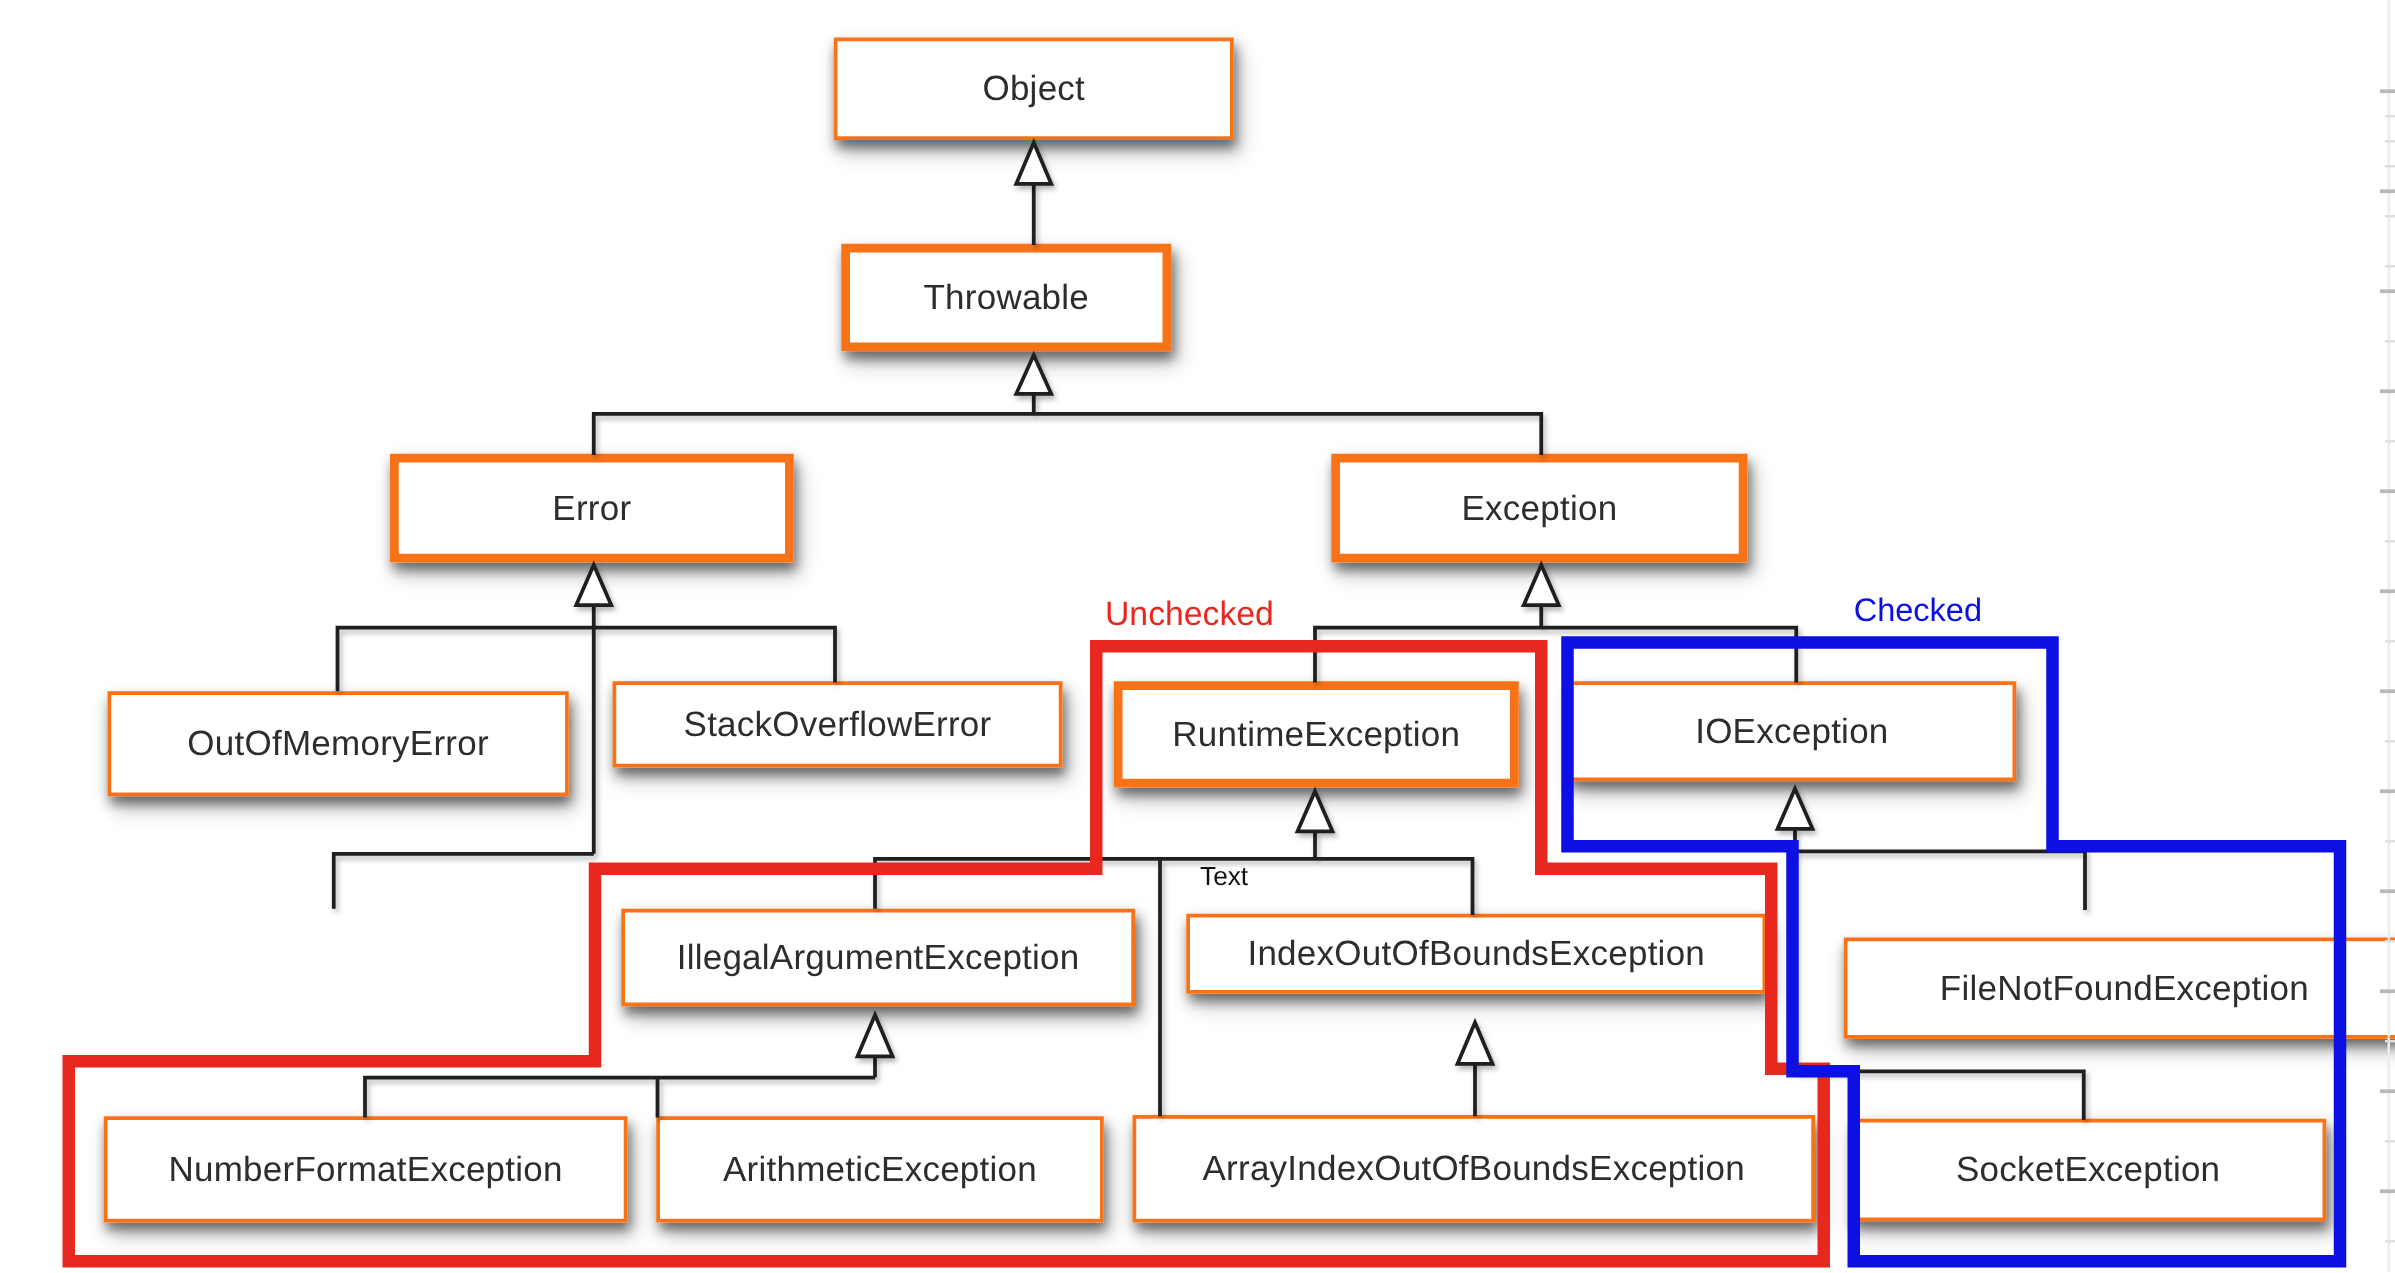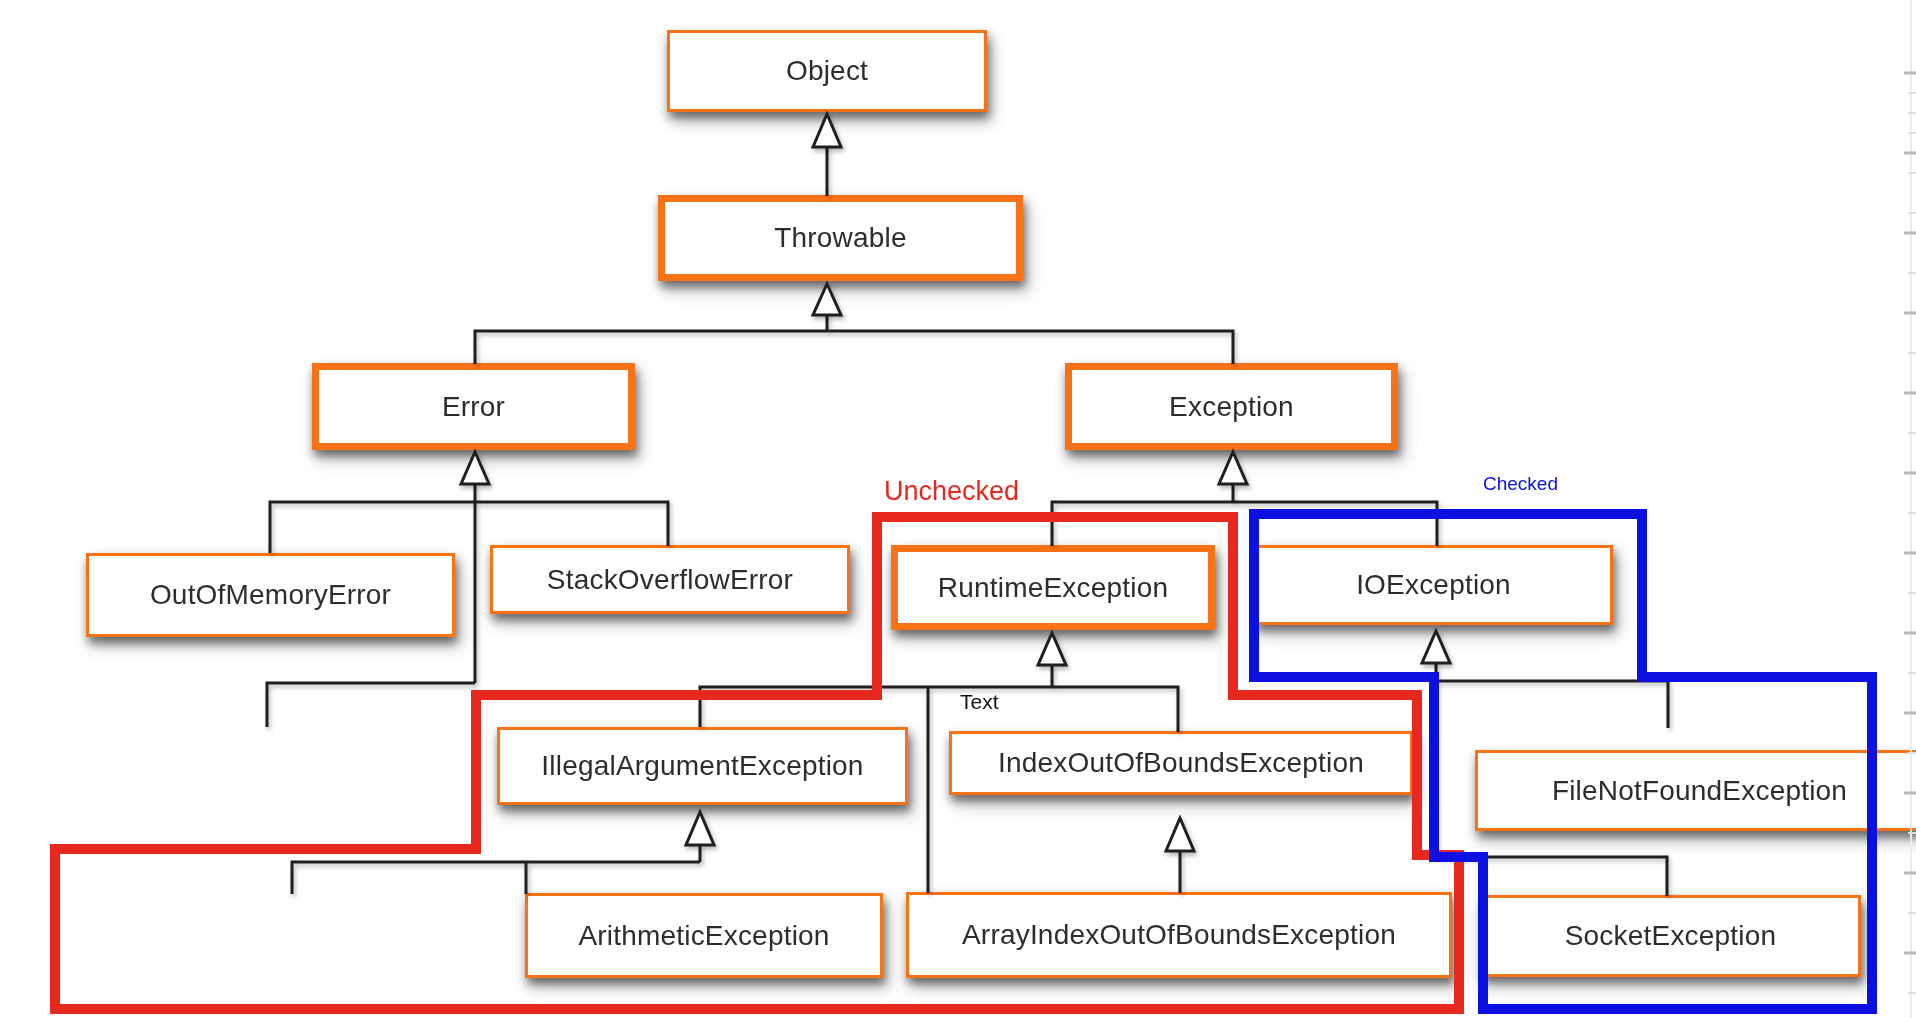--- a/index.html
+++ b/index.html
@@ -30,32 +30,32 @@
     position:absolute;left:0;top:0;z-index:3;
     pointer-events:none;
   }
   .conn{filter:drop-shadow(2px 3px 2px rgba(0,0,0,0.28));}
   .floating-label{
     position:absolute;z-index:4;
     white-space:nowrap;
     text-align:center;
   }
   #unchecked-label{left:884px;top:476px;font-size:27px;}
-  #checked-label{left:1483px;top:473px;font-size:19px;}
+  #checked-label{left:1483px;top:473px;font-size:26px;}
   #note-label{left:930px;top:690px;font-size:21px;color:#111;padding-left:30px;}
 </style>
 </head>
 <body>
 
 <div id="stage">
 
   <div class="node" style="left:667px;top:30px;width:320px;height:82px">
       <span class="nl">Object</span>
     </div>
-  <div class="node thick" style="left:658px;top:195px;width:365px;height:86px">
+  <div class="node thick" style="left:673px;top:195px;width:264px;height:86px">
       <span class="nl">Throwable</span>
     </div>
   <div class="node thick" style="left:312px;top:363px;width:323px;height:87px">
       <span class="nl">Error</span>
     </div>
   <div class="node thick" style="left:1065px;top:363px;width:333px;height:87px">
       <span class="nl">Exception</span>
     </div>
 
   <div class="node" style="left:86px;top:553px;width:369px;height:84px">
@@ -74,20 +74,23 @@
   <div class="node" style="left:497px;top:727px;width:411px;height:78px">
       <span class="nl">IllegalArgumentException</span>
     </div>
   <div class="node" style="left:949px;top:731px;width:464px;height:64px">
       <span class="nl">IndexOutOfBoundsException</span>
     </div>
   <div class="node" style="left:1475px;top:750px;width:449px;height:81px">
       <span class="nl">FileNotFoundException</span>
     </div>
 
+  <div class="node" style="left:83px;top:893px;width:419px;height:85px">
+      <span class="nl">NumberFormatException</span>
+    </div>
   <div class="node" style="left:525px;top:893px;width:358px;height:85px">
       <span class="nl">ArithmeticException</span>
     </div>
   <div class="node" style="left:906px;top:892px;width:546px;height:86px">
       <span class="nl">ArrayIndexOutOfBoundsException</span>
     </div>
   <div class="node" style="left:1480px;top:895px;width:381px;height:82px">
       <span class="nl">SocketException</span>
     </div>
 

